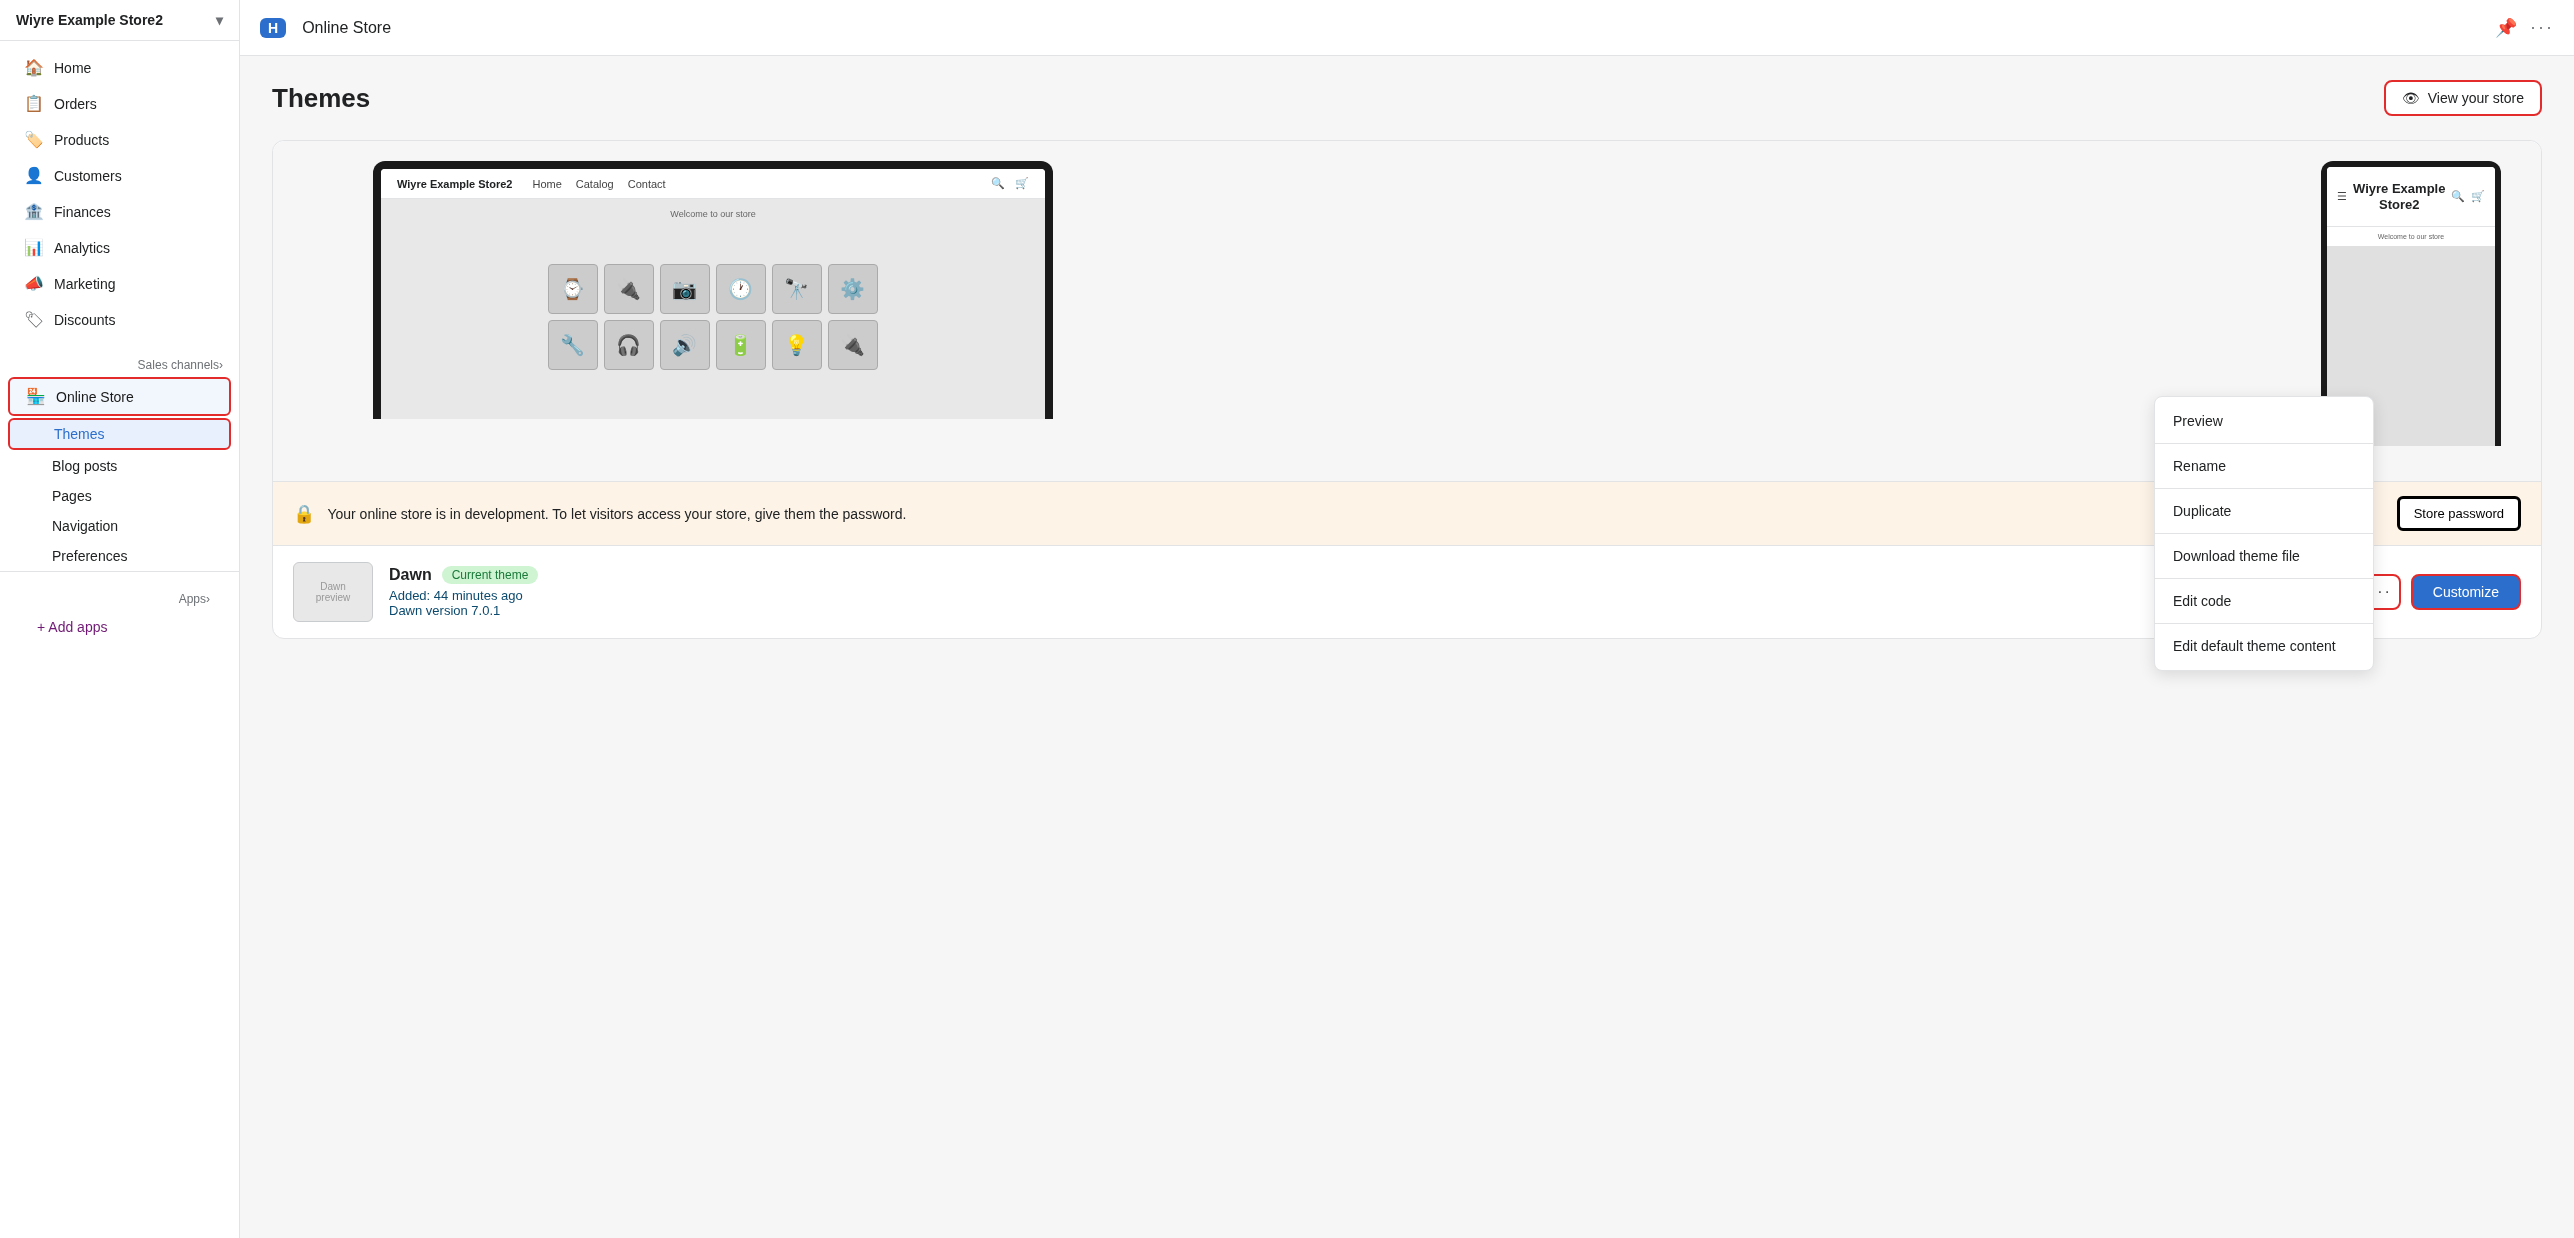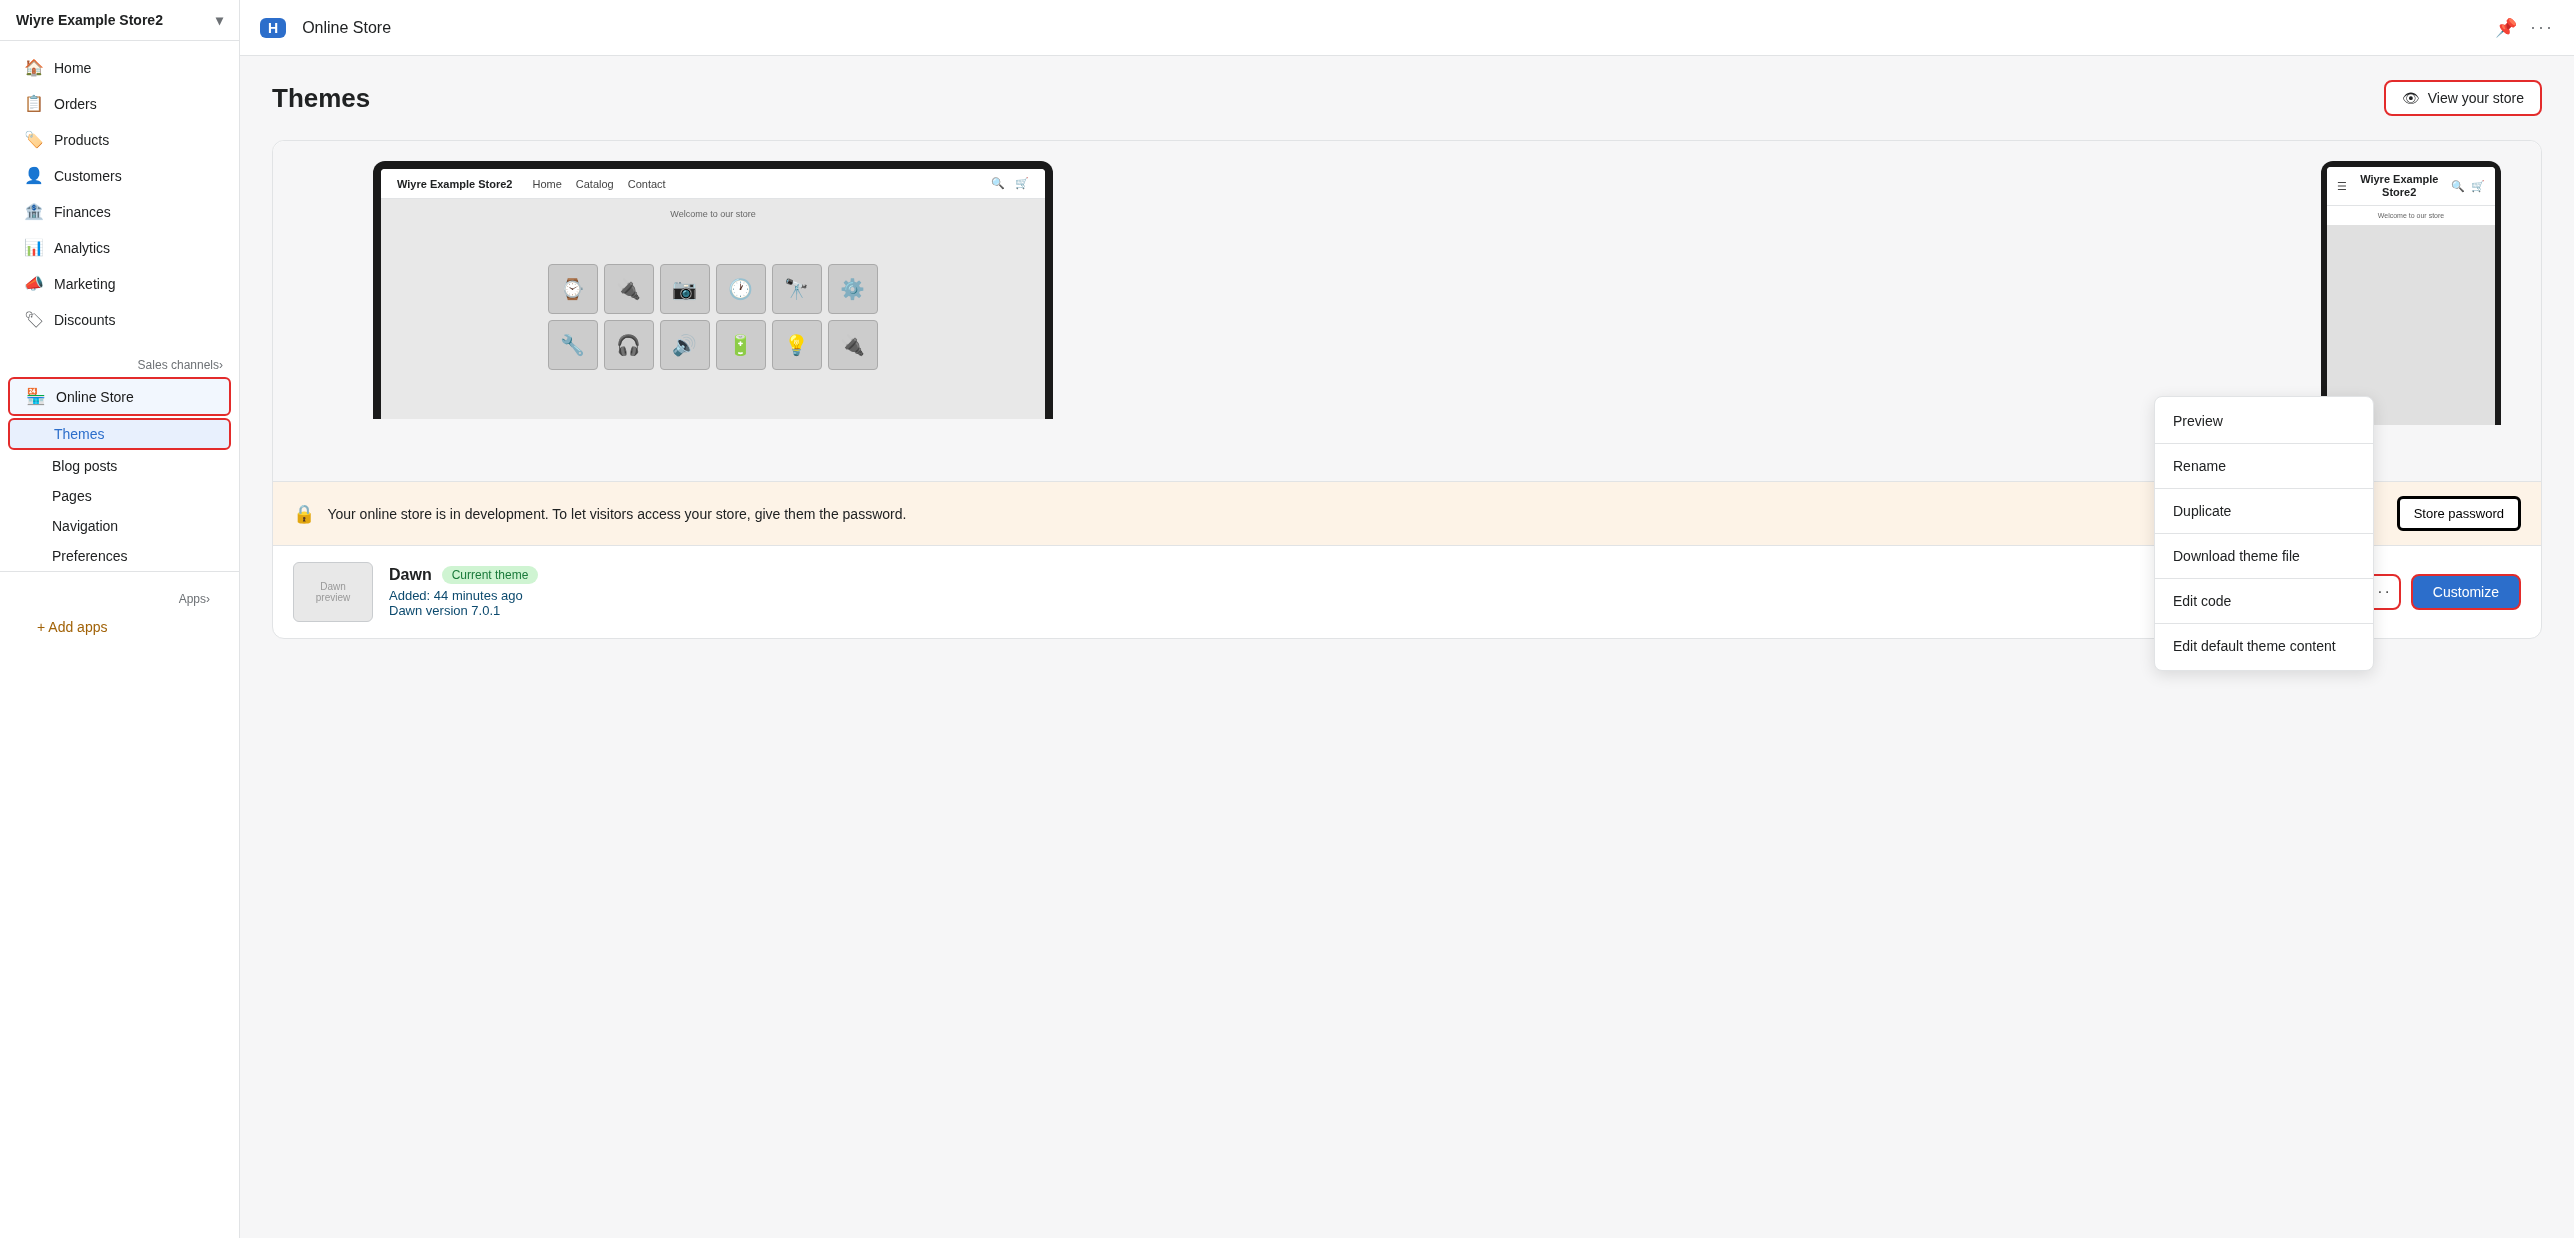--- a/index.html
+++ b/index.html
@@ -84,21 +84,21 @@
 
     .apps-section {
       padding: 8px 13px;
       border-top: 1px solid #e1e3e5;
     }
     .add-apps {
       display: flex;
       align-items: center;
       gap: 8px;
       padding: 8px 16px;
-      color: #a16207;
+      color: #701a75;
       cursor: pointer;
       font-size: 14px;
       margin: 1px 8px;
       border-radius: 6px;
     }
 
     
     #main {
       flex: 1;
       display: flex;
@@ -236,21 +236,21 @@
     .mobile-nav {
       background: #fff;
       border-bottom: 1px solid #e1e3e5;
       padding: 6px 10px;
       display: flex;
       align-items: center;
       gap: 4px;
       font-size: 9px;
     }
     .mobile-hamburger { font-size: 11px; color: #444; }
-    .mobile-store-name { font-size: 11px; font-weight: 600; line-height: 1.2; margin: 0 auto; text-align: center; }
+    .mobile-store-name { font-size: 13px; font-weight: 600; line-height: 1.2; margin: 8px auto; text-align: center; }
     .mobile-icons { display: flex; gap: 6px; font-size: 11px; color: #666; }
     .mobile-hero {
       background: #e8e8e8;
       height: 200px;
     }
     .mobile-welcome {
       padding: 6px;
       font-size: 7px;
       color: #666;
       text-align: center;

